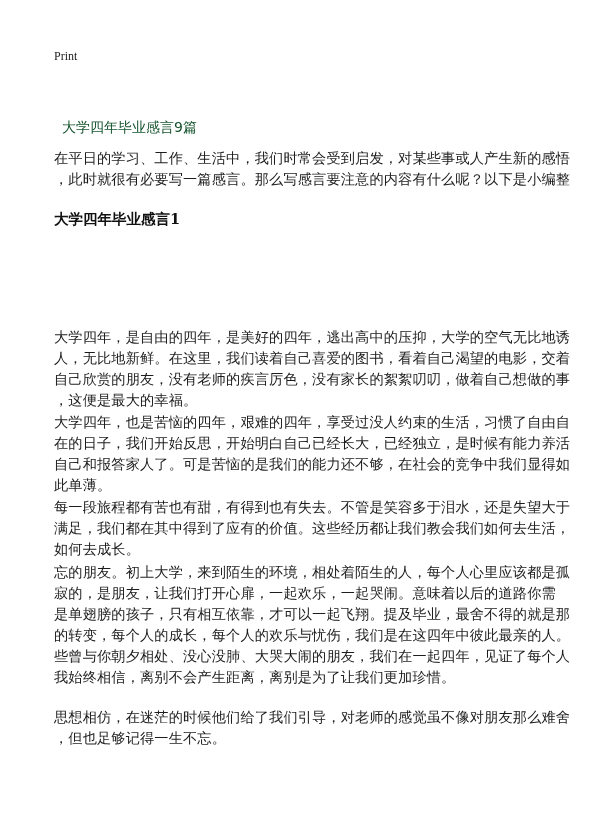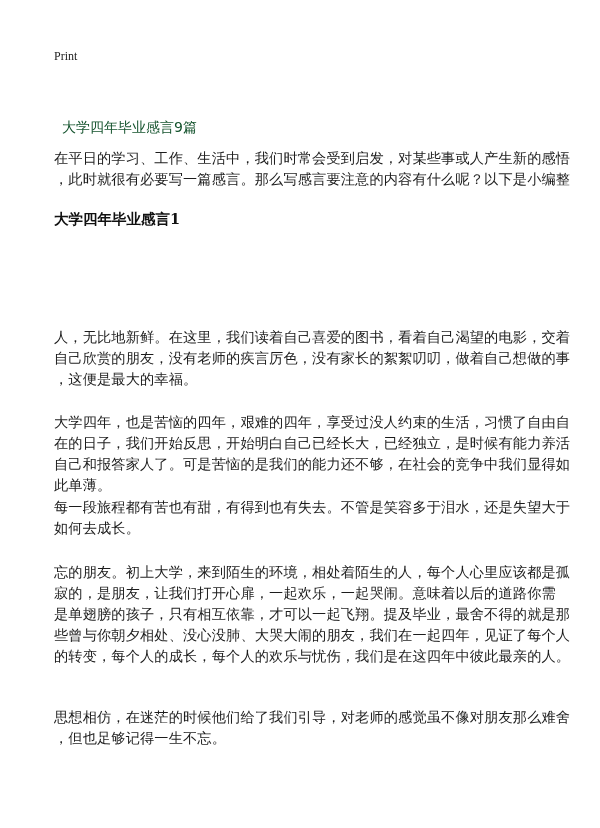--- a/index.html
+++ b/index.html
@@ -46,43 +46,46 @@
 
   <div class="block" style="top:148px;">
     <span class="line">在平日的学习、工作、生活中，我们时常会受到启发，对某些事或人产生新的感悟</span>
     <span class="line">，此时就很有必要写一篇感言。那么写感言要注意的内容有什么呢？以下是小编整</span>
   </div>
 
   <div class="section-heading">大学四年毕业感言1</div>
 
 
   <div class="block" style="top:327px;">
+    <span class="line">大学四年，是自由的四年，是美好的四年，逃出高中的压抑，大学的空气无比地诱</span>
     <span class="line">人，无比地新鲜。在这里，我们读着自己喜爱的图书，看着自己渴望的电影，交着</span>
     <span class="line">自己欣赏的朋友，没有老师的疾言厉色，没有家长的絮絮叨叨，做着自己想做的事</span>
     <span class="line">，这便是最大的幸福。</span>
   </div>
 
   <div class="block" style="top:412px;">
     <span class="line">大学四年，也是苦恼的四年，艰难的四年，享受过没人约束的生活，习惯了自由自</span>
     <span class="line">在的日子，我们开始反思，开始明白自己已经长大，已经独立，是时候有能力养活</span>
     <span class="line">自己和报答家人了。可是苦恼的是我们的能力还不够，在社会的竞争中我们显得如</span>
     <span class="line">此单薄。</span>
   </div>
 
   <div class="block" style="top:497px;">
     <span class="line">每一段旅程都有苦也有甜，有得到也有失去。不管是笑容多于泪水，还是失望大于</span>
+    <span class="line">满足，我们都在其中得到了应有的价值。这些经历都让我们教会我们如何去生活，</span>
     <span class="line">如何去成长。</span>
   </div>
 
   <div class="block" style="top:562px;">
     <span class="line">忘的朋友。初上大学，来到陌生的环境，相处着陌生的人，每个人心里应该都是孤</span>
     <span class="line">寂的，是朋友，让我们打开心扉，一起欢乐，一起哭闹。意味着以后的道路你需</span>
     <span class="line">是单翅膀的孩子，只有相互依靠，才可以一起飞翔。提及毕业，最舍不得的就是那</span>
+    <span class="line">的转变，每个人的成长，每个人的欢乐与忧伤，我们是在这四年中彼此最亲的人。</span>
     <span class="line">些曾与你朝夕相处、没心没肺、大哭大闹的朋友，我们在一起四年，见证了每个人</span>
-    <span class="line">的转变，每个人的成长，每个人的欢乐与忧伤，我们是在这四年中彼此最亲的人。</span>
+    <span class="line">我始终相信，离别不会产生距离，离别是为了让我们更加珍惜。</span>
   </div>
 
   <div class="block" style="top:707px;">
     <span class="line">思想相仿，在迷茫的时候他们给了我们引导，对老师的感觉虽不像对朋友那么难舍</span>
     <span class="line">，但也足够记得一生不忘。</span>
   </div>
 
 </div>
 
 </body></html>

